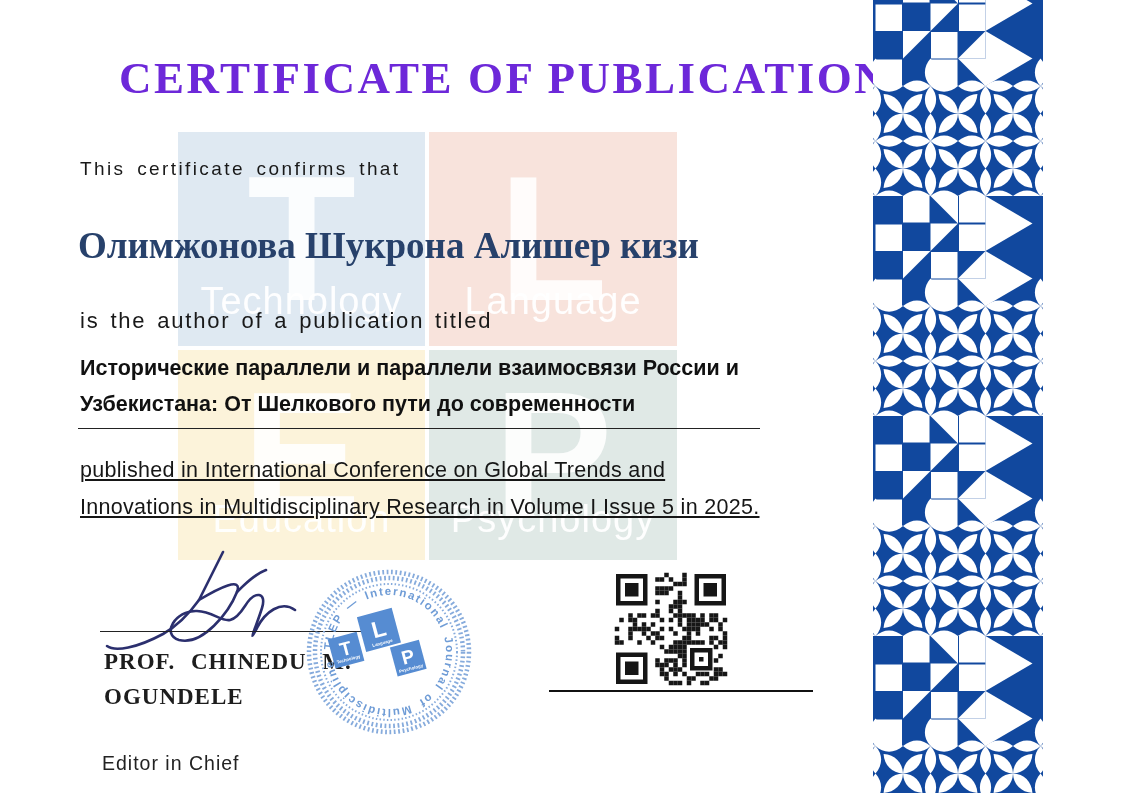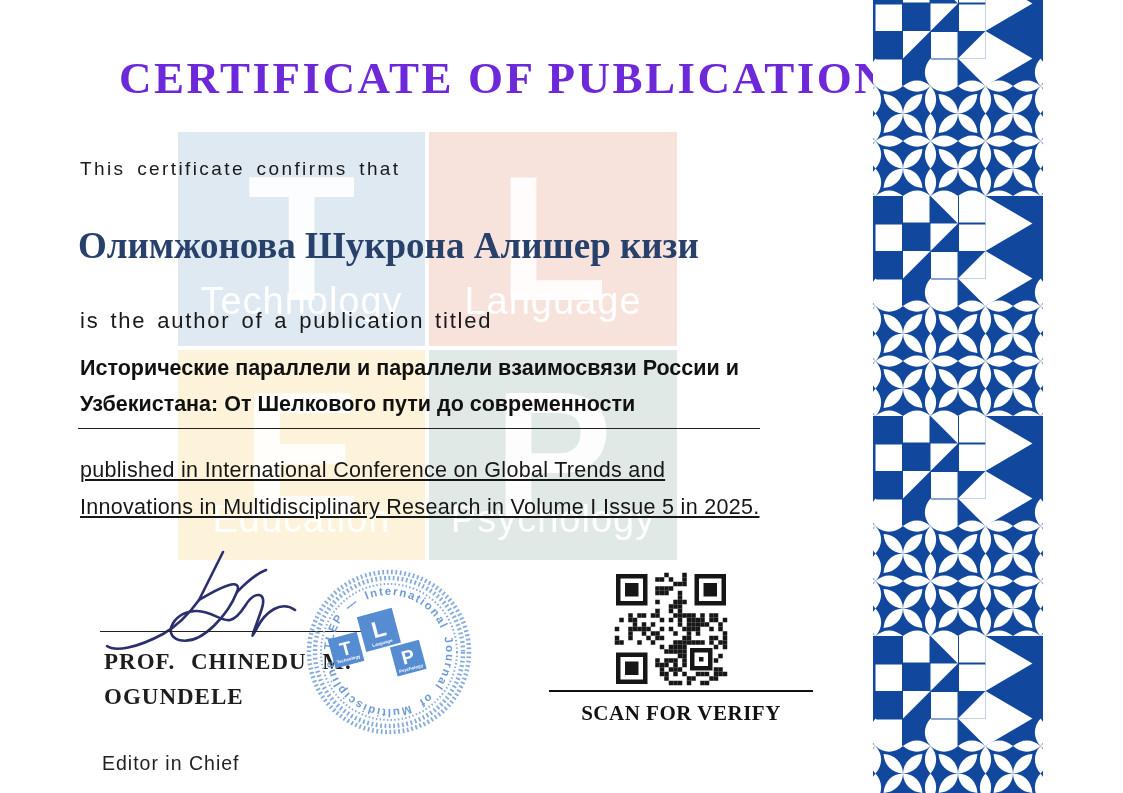--- a/index.html
+++ b/index.html
@@ -344,21 +344,20 @@
       <rect x="89.5" y="11" width="13.5" height="13.5"></rect>
 
       <path d="M2,80.5 h31.5 v31.5 h-31.5 Z M6.5,85 v22.5 h22.5 v-22.5 Z" fill-rule="evenodd"></path>
       <rect x="11" y="89.5" width="13.5" height="13.5"></rect>
 
       <path d="M76,76 h22.5 v22.5 h-22.5 Z M80.5,80.5 v13.5 h13.5 v-13.5 Z" fill-rule="evenodd"></path>
       <rect x="85" y="85" width="4.5" height="4.5"></rect>
     </g>
   </svg>
   <div class="qr-line"></div>
-  <div class="qr-caption">SCAN FOR VERIFY</div>
 
   <svg class="band-svg" width="170" height="793" viewBox="0 0 170 793">
     <defs>
       <path id="lf" d="M0,0 C7.5,-8 7.5,-19 0,-27.5 C-7.5,-19 -7.5,-8 0,0" fill="#ffffff"></path>
       <g id="rosX">
         <use href="#lf" transform="rotate(45)"></use>
           <use href="#lf" transform="rotate(135)"></use>
         <use href="#lf" transform="rotate(225)"></use>
           <use href="#lf" transform="rotate(315)"></use>
       </g>

